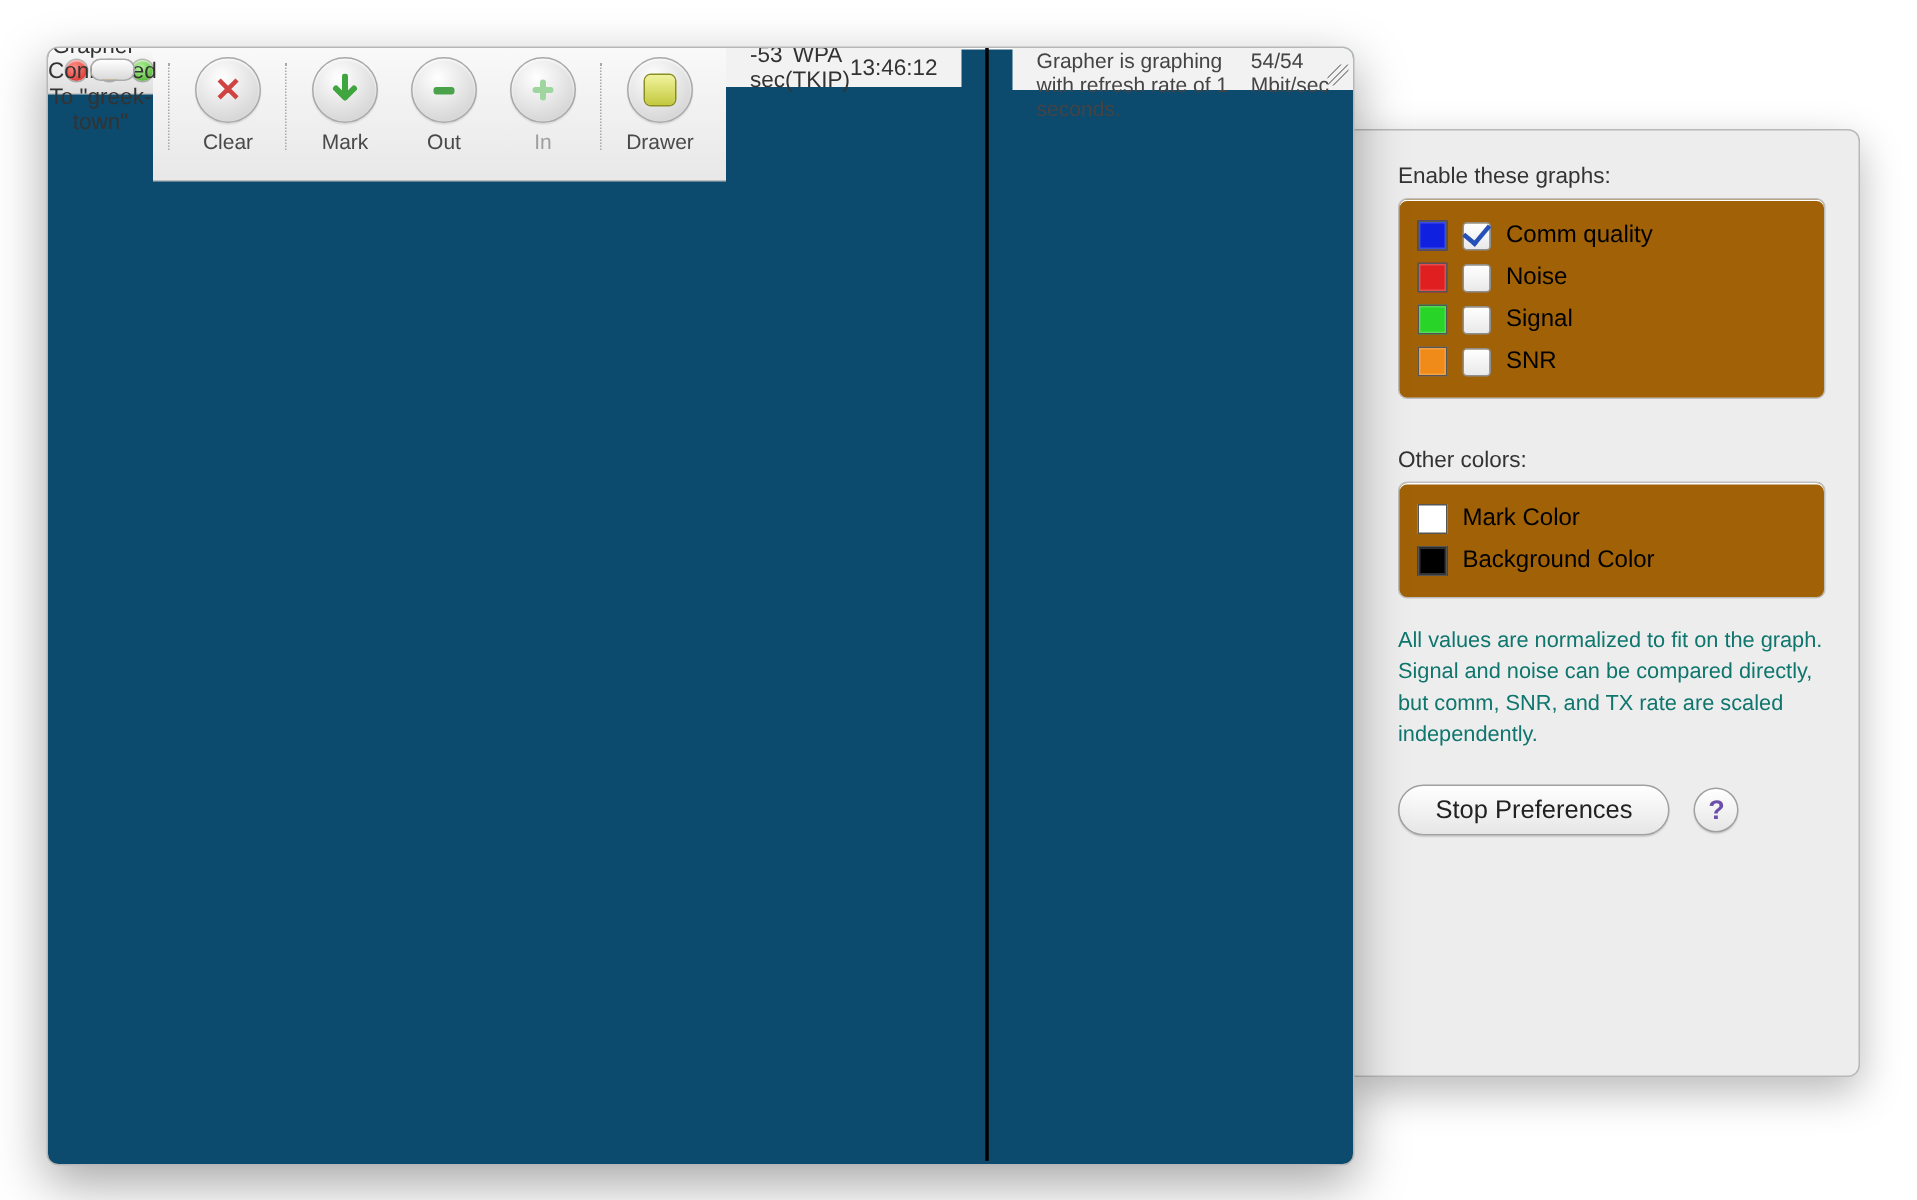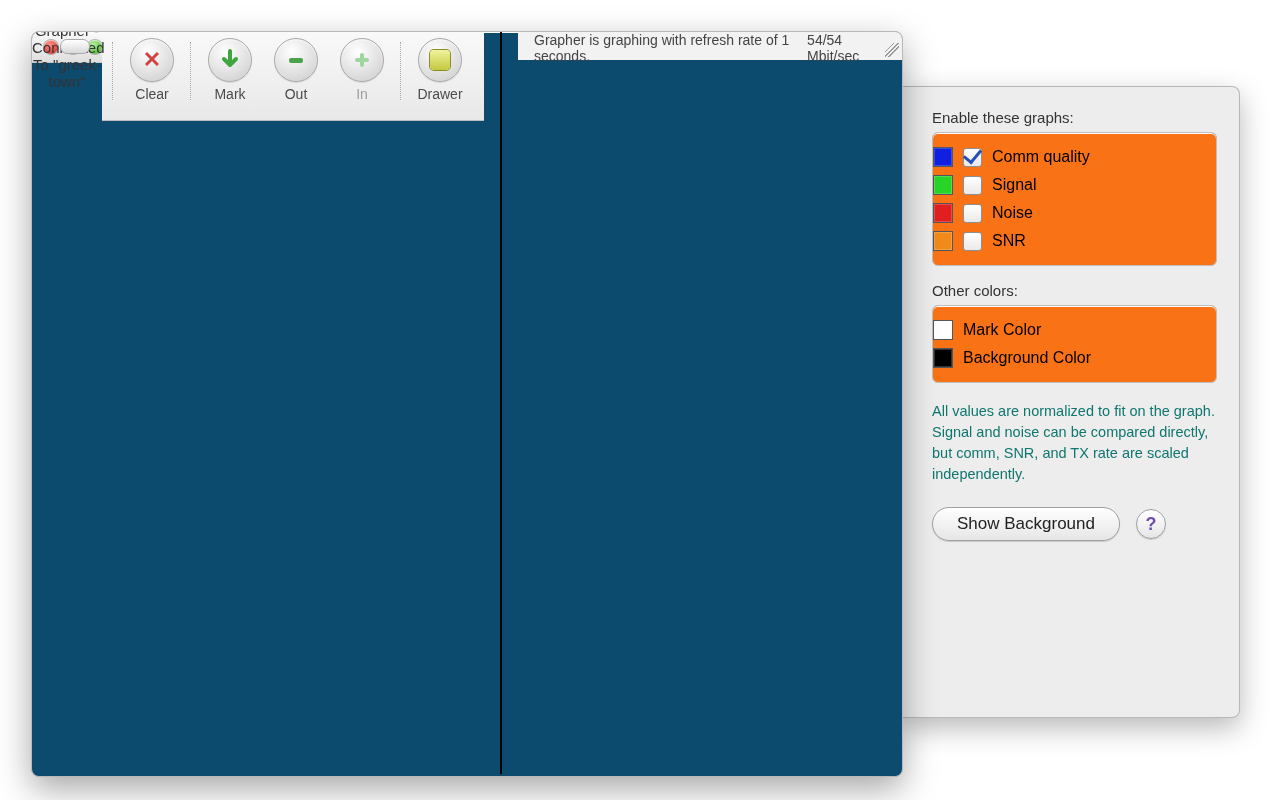--- a/index.html
+++ b/index.html
@@ -217,22 +217,22 @@
     flex-direction:column;
   }
   .drawer .heading {
     font-size:15px;
     color:#333;
     margin-bottom:6px;
   }
   .panel-box {
     border:1px solid #bfbfbf;
     border-radius:6px;
-    background:#f97316;
-    padding:10px 0;
+    background:#a16207;
+    padding:10px 12px;
     box-shadow: inset 0 1px 0 #fff;
   }
   .opt-row {
     display:flex;
     align-items:center;
     gap:10px;
     padding:4px 0;
     font-size:16px;
   }
   .swatch {
@@ -284,46 +284,46 @@
     width:28px;height:28px;
     border-radius:50%;
     border:1px solid #a0a0a0;
     background:linear-gradient(to bottom,#fff,#e6e6e6);
     box-shadow:0 1px 1px rgba(0,0,0,0.15), inset 0 1px 0 #fff;
     color:#6d4fab;
     font-weight:bold;
     font-size:18px;
     display:flex;align-items:center;justify-content:center;
   }
-  .mt { margin-top:16px;}
+  .mt { margin-top:32px;}
 </style>
 </head>
 <body>
 
 <div class="stage">
 
   <div class="drawer">
     <div class="heading">Enable these graphs:</div>
     <div class="panel-box">
       <div class="opt-row">
         <span class="swatch" style="background:#1020e0"></span>
         <span class="chk checked"></span>
         <span>Comm quality</span>
       </div>
       <div class="opt-row">
+        <span class="swatch" style="background:#e02020"></span>
+        <span class="chk"></span>
+        <span>Noise</span>
+      </div>
+      <div class="opt-row">
         <span class="swatch" style="background:#28d428"></span>
         <span class="chk"></span>
         <span>Signal</span>
       </div>
       <div class="opt-row">
-        <span class="swatch" style="background:#e02020"></span>
-        <span class="chk"></span>
-        <span>Noise</span>
-      </div>
-      <div class="opt-row">
         <span class="swatch" style="background:#f08a18"></span>
         <span class="chk"></span>
         <span>SNR</span>
       </div>
     </div>
 
     <div class="heading mt">Other colors:</div>
     <div class="panel-box">
       <div class="opt-row">
         <span class="swatch" style="background:#ffffff"></span>
@@ -331,21 +331,21 @@
       </div>
       <div class="opt-row">
         <span class="swatch" style="background:#000000"></span>
         <span>Background Color</span>
       </div>
     </div>
 
     <div class="note">All values are normalized to fit on the graph.  Signal and noise can be compared directly, but comm, SNR, and TX rate are scaled independently.</div>
 
     <div class="prefs-row">
-      <div class="aqua-btn">Show Background</div>
+      <div class="aqua-btn">Stop Preferences</div>
       <div class="help-btn">?</div>
     </div>
   </div>
 
   <div class="main-window">
     <div class="titlebar">
       <div class="traffic">
         <div class="tl-btn tl-close"></div>
         <div class="tl-btn tl-min"></div>
         <div class="tl-btn tl-zoom"></div>
@@ -405,20 +405,25 @@
       <div class="tool-group">
         <div class="tool-item">
           <div class="tool-btn">
               <span class="glyph-drawer"></span>
             </div>
           <div class="tool-label">Drawer</div>
         </div>
       </div>
     </div>
 
+    <div class="info-bar">
+      <span>-53 sec</span>
+      <span class="info-center">WPA (TKIP)</span>
+      <span>13:46:12</span>
+    </div>
 
     <div class="graph-area">
       <div class="gridline" style="top:25%"></div>
       <div class="gridline" style="top:50%"></div>
       <div class="gridline" style="top:75%"></div>
       <div class="chart-line" style="top:32%; transform:rotate(-0.4deg);"></div>
     </div>
 
     <div class="status-bar">
       <span>Grapher is graphing with refresh rate of 1 seconds.</span>

